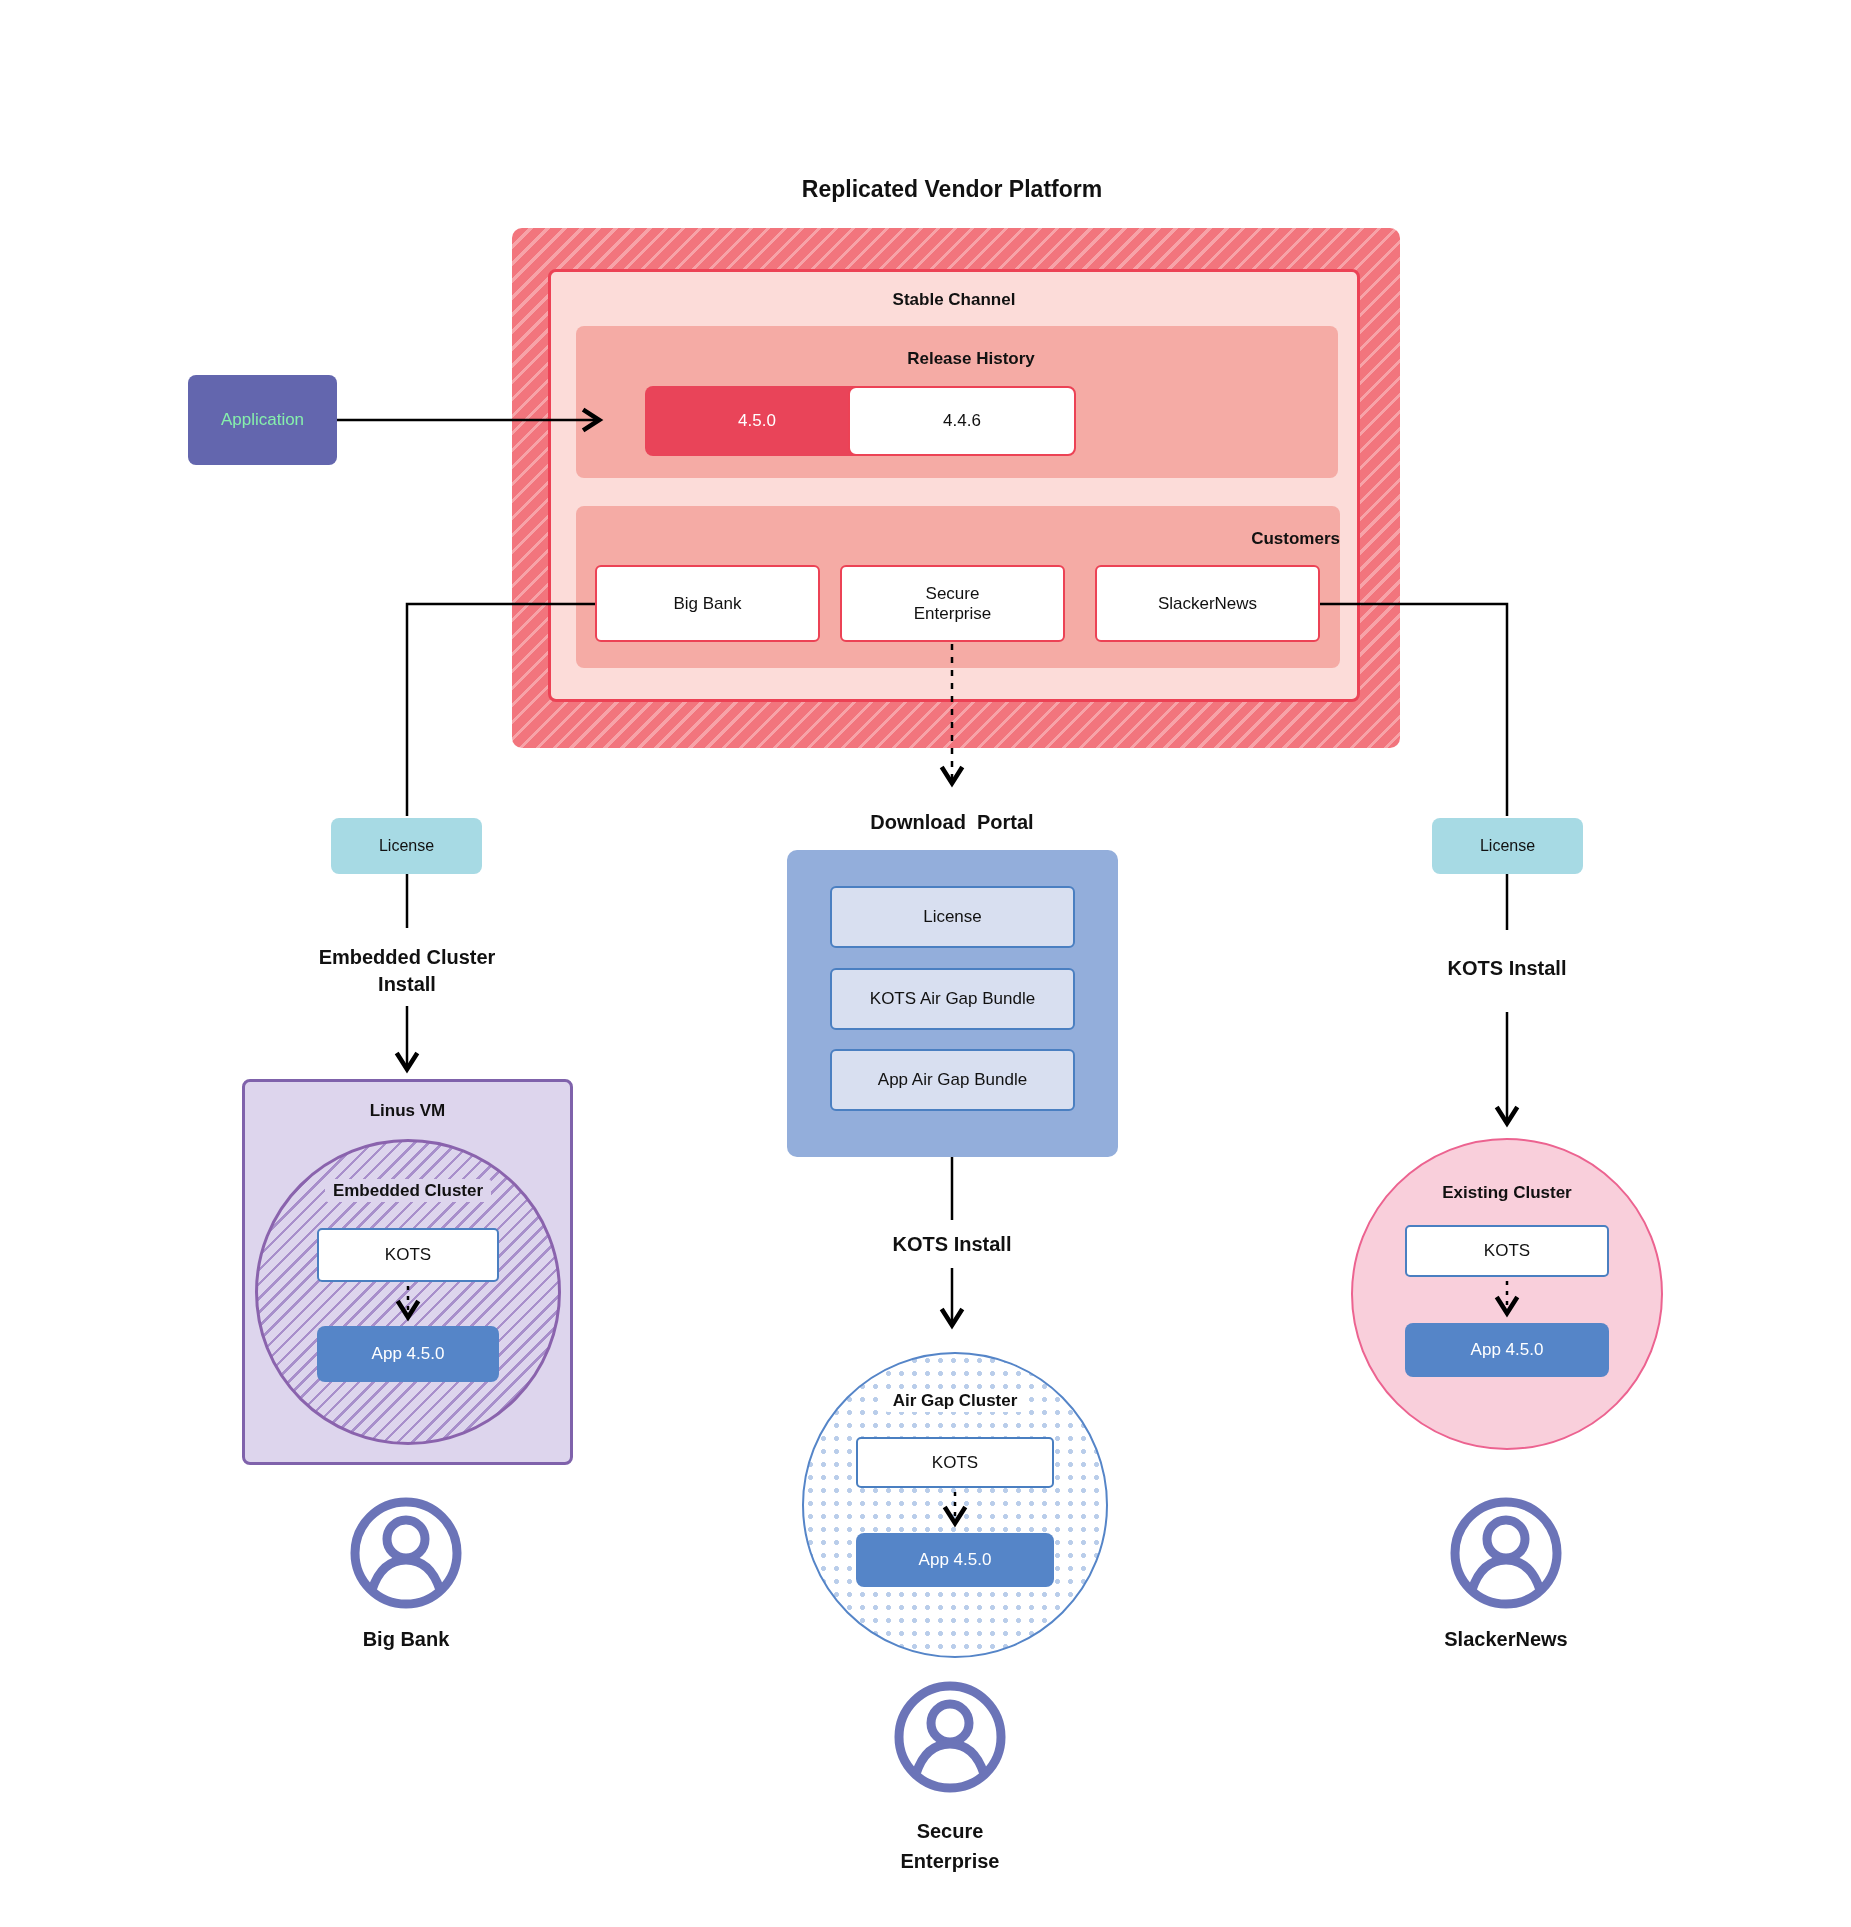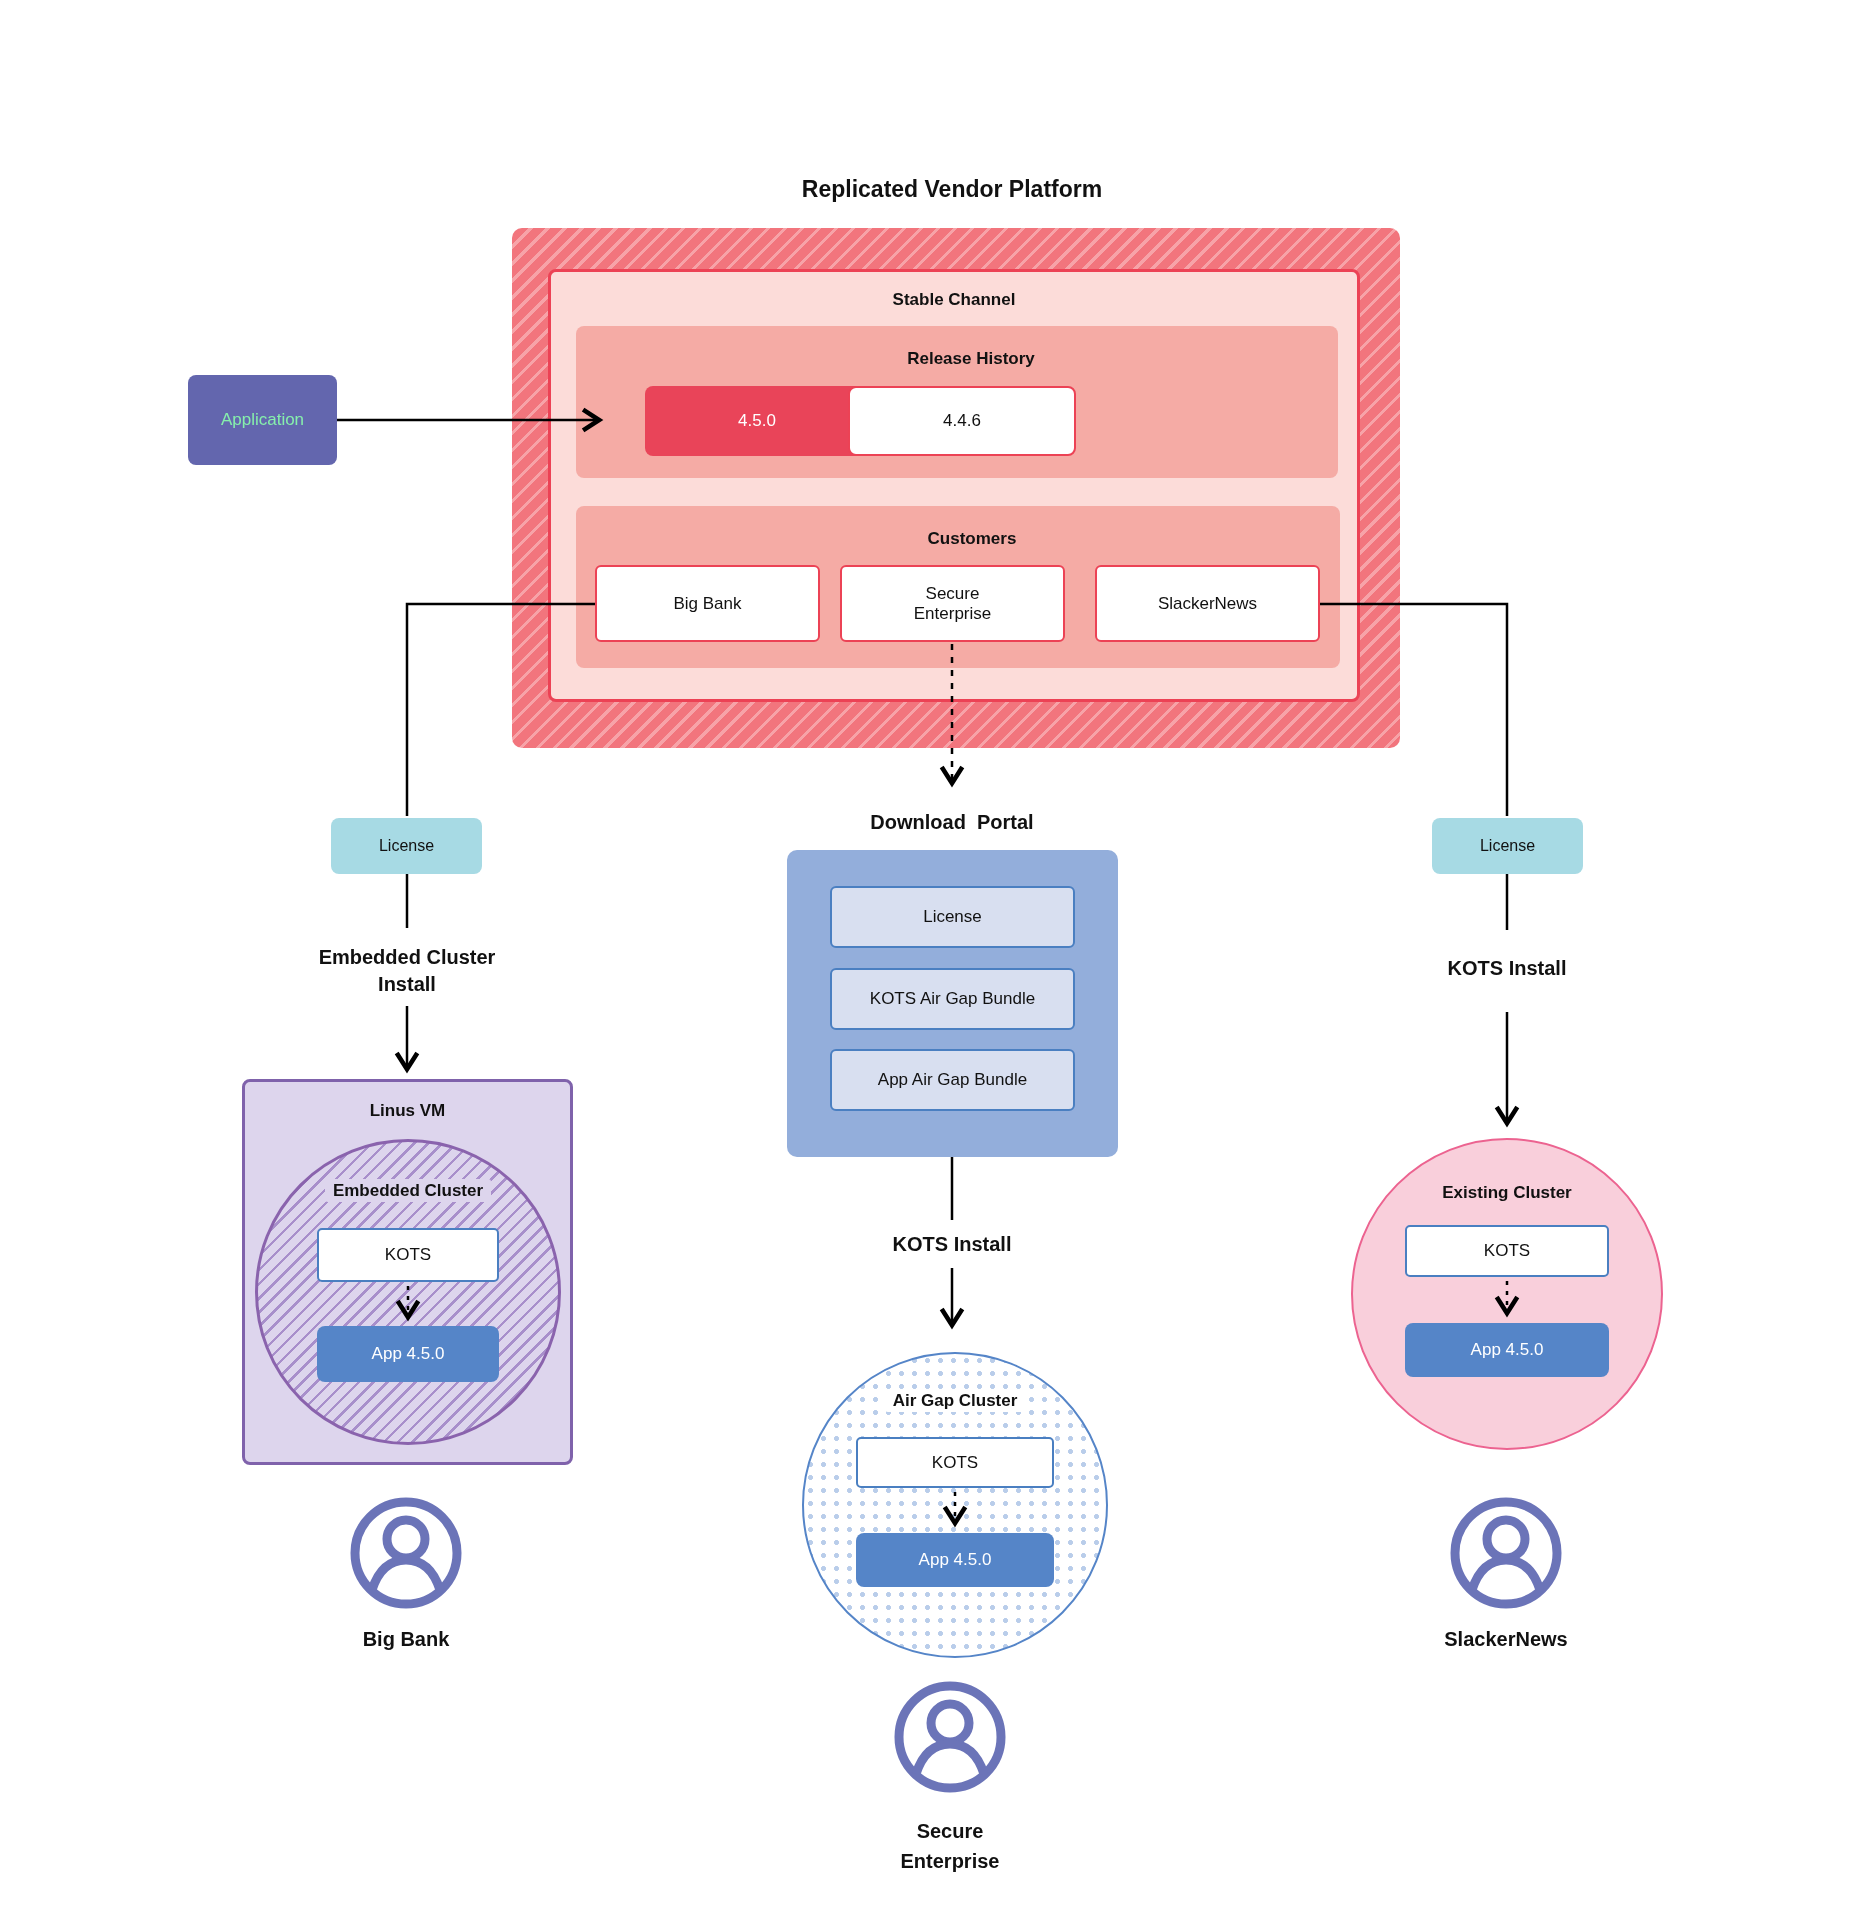--- a/index.html
+++ b/index.html
@@ -105,21 +105,21 @@
   <div class="abs red-outer"></div>
   <div class="abs stable"></div>
   <div class="abs stable-title hdr" style="text-align:center;">Stable Channel</div>
 
   <div class="abs section release"></div>
   <div class="abs release-title hdr" style="text-align:center;">Release History</div>
   <div class="abs flexc lbl v450">4.5.0</div>
   <div class="abs flexc lbl v446">4.4.6</div>
 
   <div class="abs section customers"></div>
-  <div class="abs customers-title hdr" style="text-align:center;margin-left:14px;">Customers</div>
+  <div class="abs customers-title hdr" style="text-align:right;">Customers</div>
   <div class="abs flexc lbl custbox cust1">
     <span>Big Bank</span>
   </div>
   <div class="abs flexc lbl custbox cust2">
     <span class="wrap">Secure Enterprise</span>
   </div>
   <div class="abs flexc lbl custbox cust3">
     <span>SlackerNews</span>
   </div>
 

